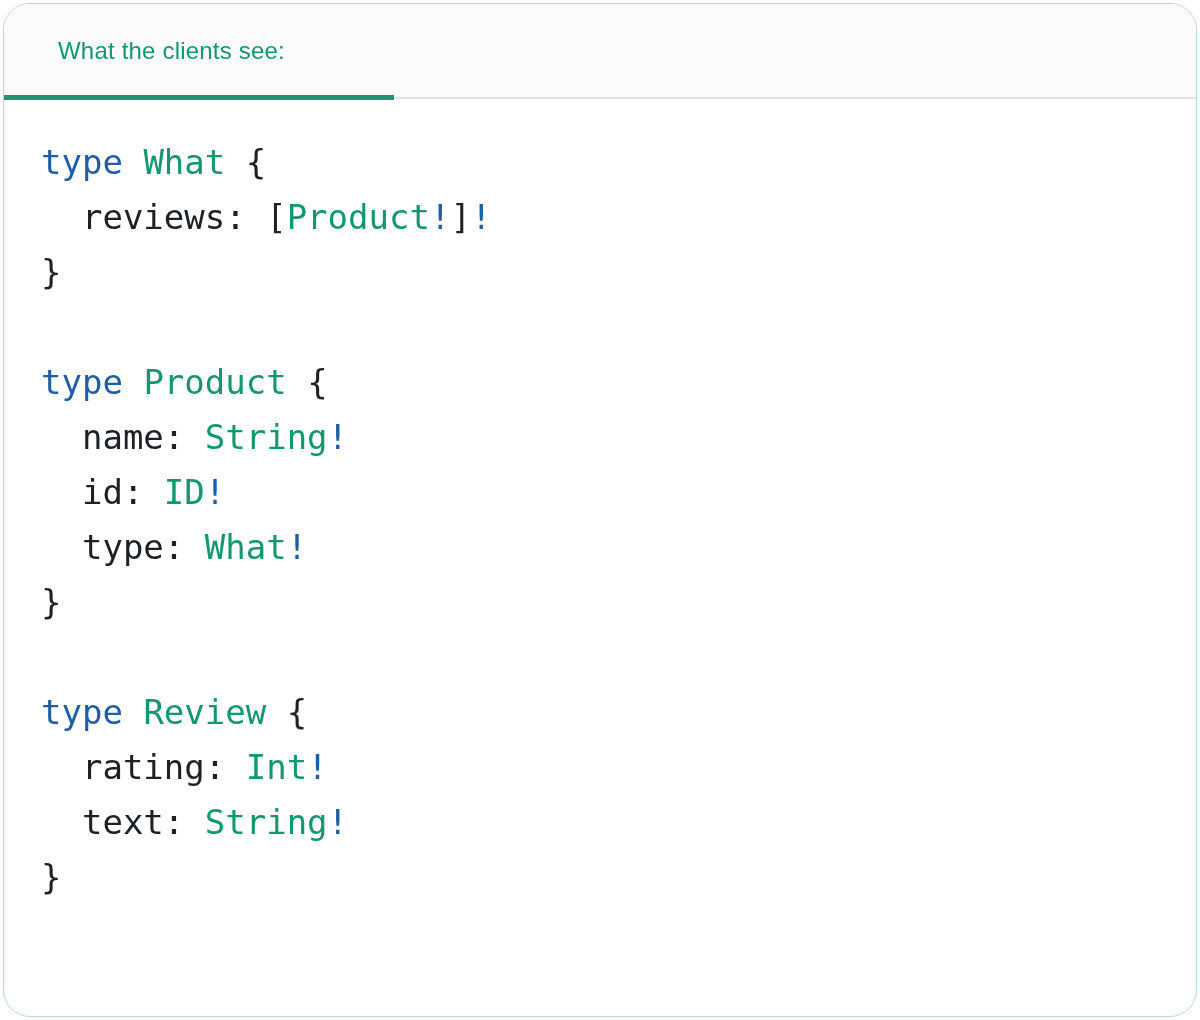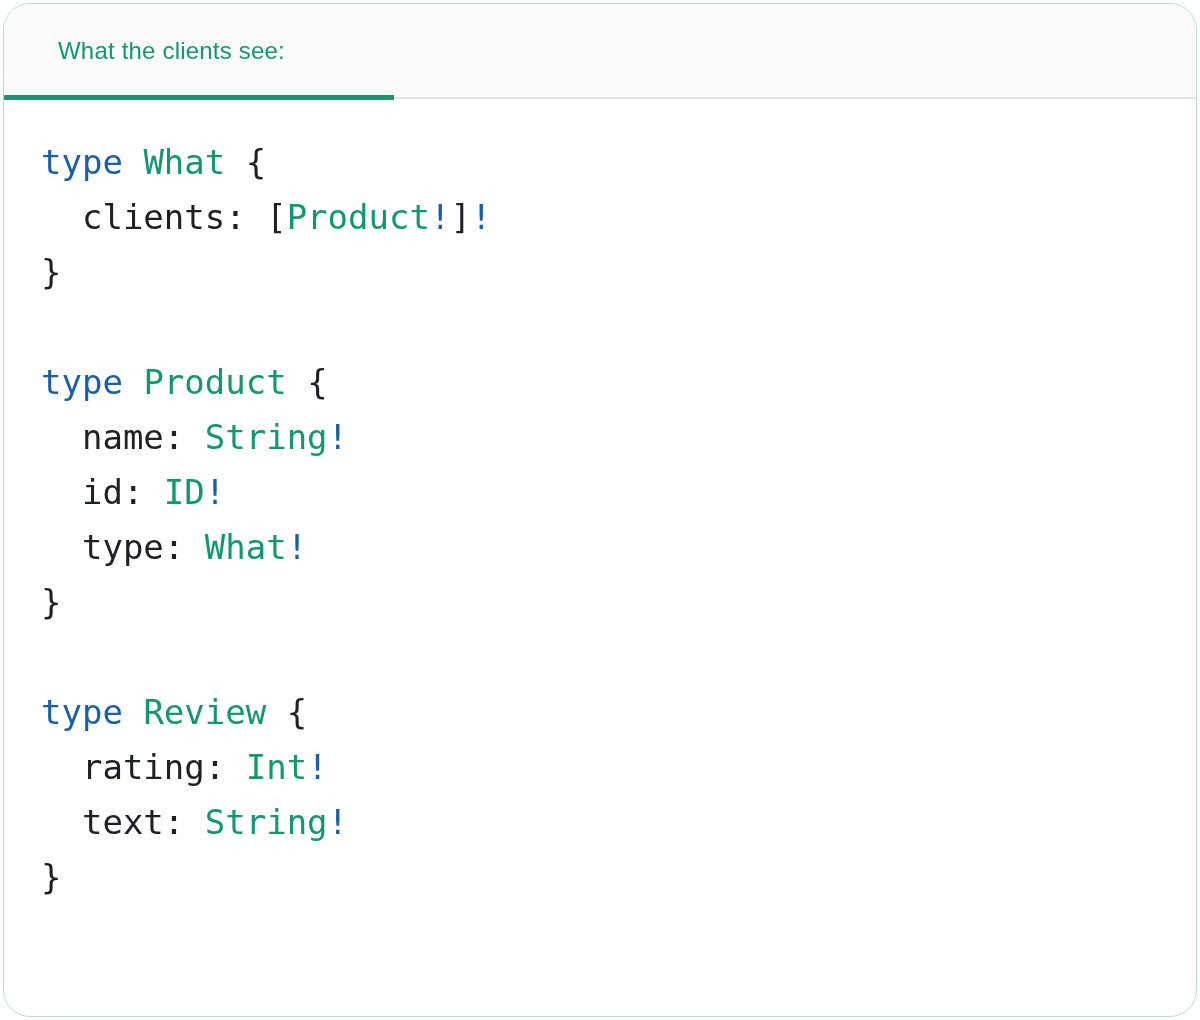--- a/index.html
+++ b/index.html
@@ -79,21 +79,21 @@
 
 <div class="card">
   <div class="tabbar">
     <div class="tab">
       <span class="tab-label">What the clients see:</span>
       <span class="tab-indicator"></span>
     </div>
   </div>
   <div class="code-area">
       <div class="code-line"><span class="tok-kw">type</span><span class="tok-plain"> </span><span class="tok-type">What</span><span class="tok-plain"> {</span></div>
-      <div class="code-line"><span class="tok-plain">  clients: [</span><span class="tok-type">Product</span><span class="tok-bang">!</span><span class="tok-plain">]</span><span class="tok-bang">!</span></div>
+      <div class="code-line"><span class="tok-plain">  reviews: [</span><span class="tok-type">Product</span><span class="tok-bang">!</span><span class="tok-plain">]</span><span class="tok-bang">!</span></div>
       <div class="code-line"><span class="tok-plain">}</span></div>
       <div class="code-line"></div>
       <div class="code-line"><span class="tok-kw">type</span><span class="tok-plain"> </span><span class="tok-type">Product</span><span class="tok-plain"> {</span></div>
       <div class="code-line"><span class="tok-plain">  name: </span><span class="tok-type">String</span><span class="tok-bang">!</span></div>
       <div class="code-line"><span class="tok-plain">  id: </span><span class="tok-type">ID</span><span class="tok-bang">!</span></div>
       <div class="code-line"><span class="tok-plain">  type: </span><span class="tok-type">What</span><span class="tok-bang">!</span></div>
       <div class="code-line"><span class="tok-plain">}</span></div>
       <div class="code-line"></div>
       <div class="code-line"><span class="tok-kw">type</span><span class="tok-plain"> </span><span class="tok-type">Review</span><span class="tok-plain"> {</span></div>
       <div class="code-line"><span class="tok-plain">  rating: </span><span class="tok-type">Int</span><span class="tok-bang">!</span></div>

